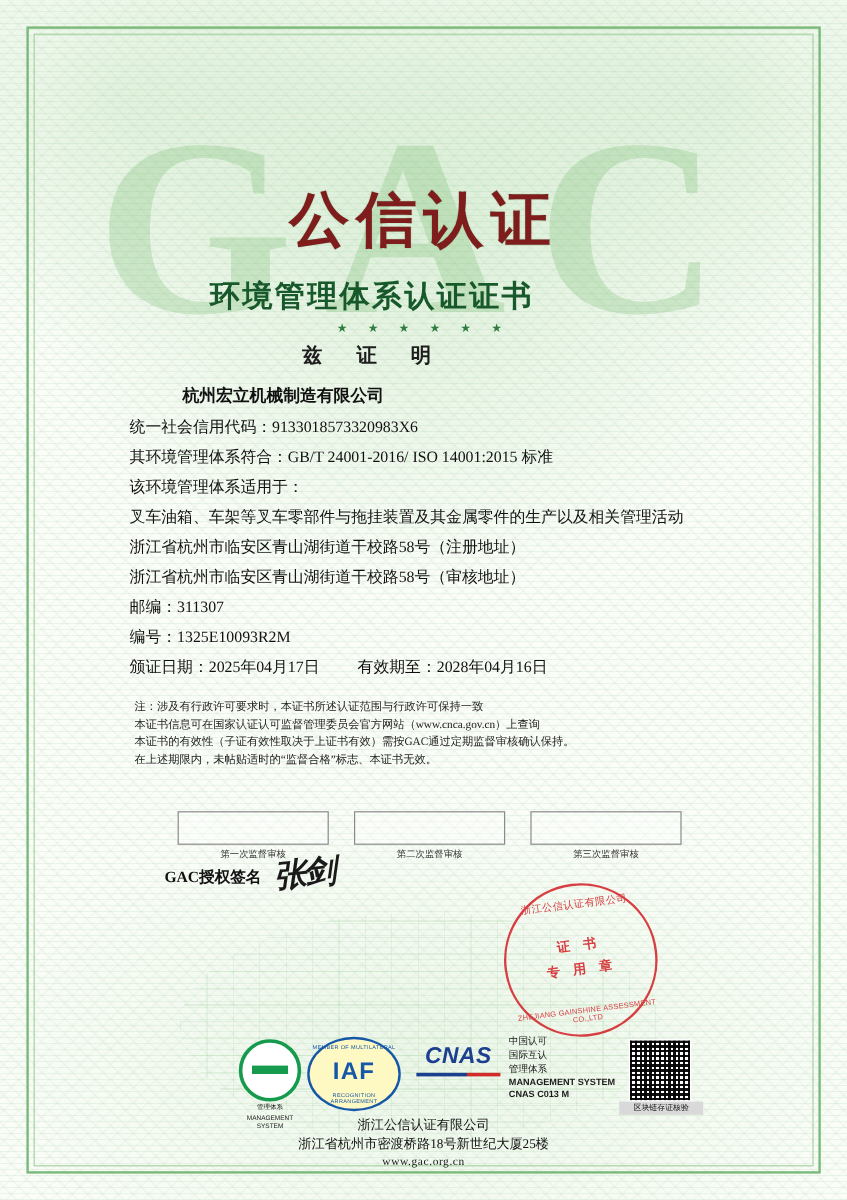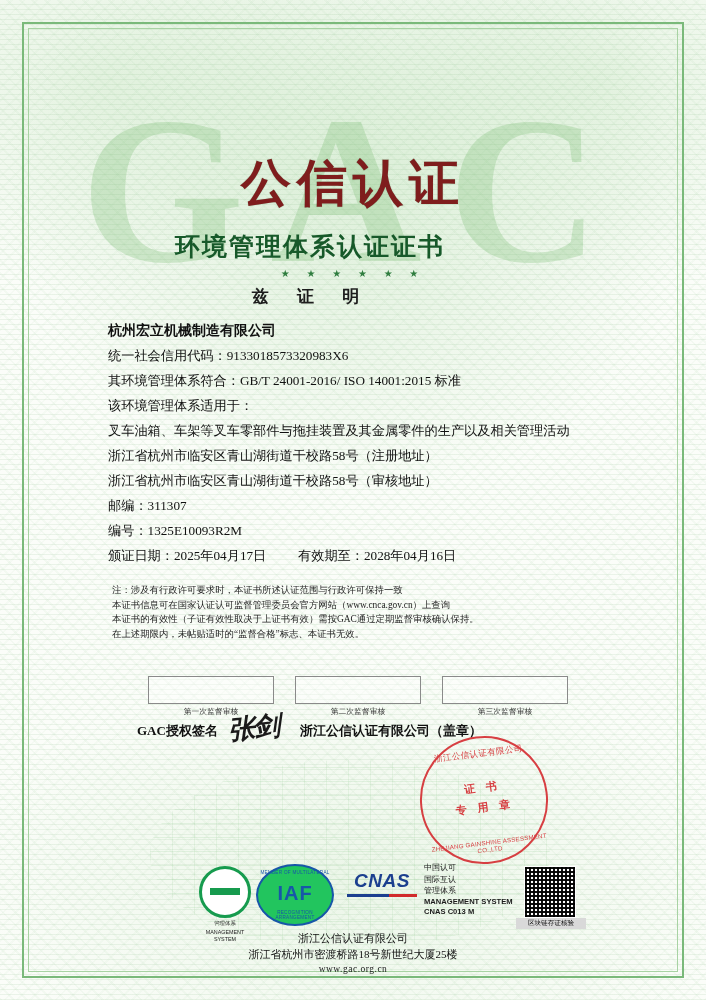--- a/index.html
+++ b/index.html
@@ -179,20 +179,21 @@
     color: #111;
   }
   .body-line {
     font-size: 13.2px;
     line-height: 25px;
     white-space: nowrap;
   }
   .body-line.strong {
     font-weight: bold;
     font-size: 14px;
+    margin-left: 44px;
   }
   .date-line {
     position: relative;
     font-size: 13.2px;
     line-height: 25px;
     height: 25px;
   }
   .date-line .issue {
     position: absolute;
     left: 0;
@@ -373,21 +374,21 @@
   }
 
   .logo-iaf {
     position: absolute;
     left: 256px;
     top: 2px;
     width: 74px;
     height: 58px;
     border-radius: 50%;
     border: 2px solid #1757a8;
-    background: #22c55e;
+    background: #fef9c3;
     text-align: center;
   }
   .logo-iaf .iaf-main {
     font-family: "Liberation Sans", sans-serif;
     font-weight: bold;
     font-size: 20px;
     color: #1757a8;
     margin-top: 16px;
     letter-spacing: 1px;
   }
@@ -548,21 +549,20 @@
       </div>
       <div class="surv-cell">
         <div class="surv-box"></div>
         <div class="surv-label">第三次监督审核</div>
       </div>
     </div>
 
     <div class="sig-row">
       <div class="sig-label">GAC授权签名</div>
       <div class="sig-handwriting">张剑</div>
-      <div class="sig-company">浙江公信认证有限公司（盖章）</div>
     </div>
 
     <div class="seal">
       <div class="seal-top-text">浙江公信认证有限公司</div>
       <div class="seal-center-a">证 书</div>
       <div class="seal-center-b">专 用 章</div>
       <div class="seal-bottom-text">ZHEJIANG GAINSHINE ASSESSMENT CO.,LTD</div>
     </div>
 
     <div class="logos">

